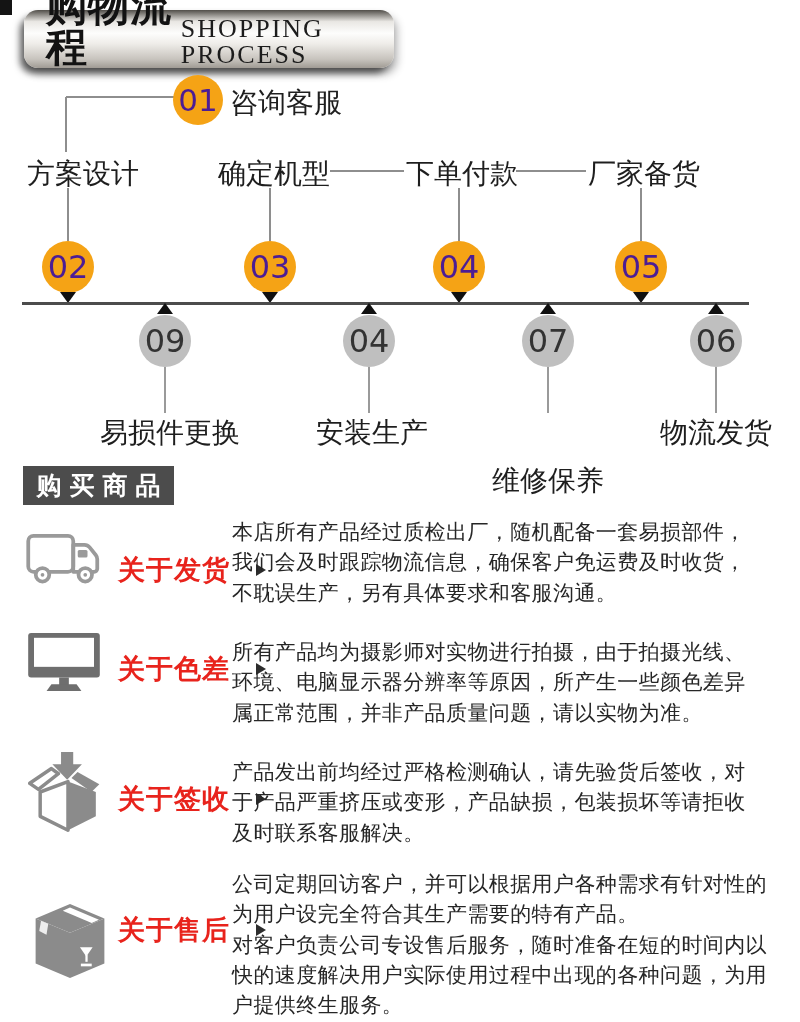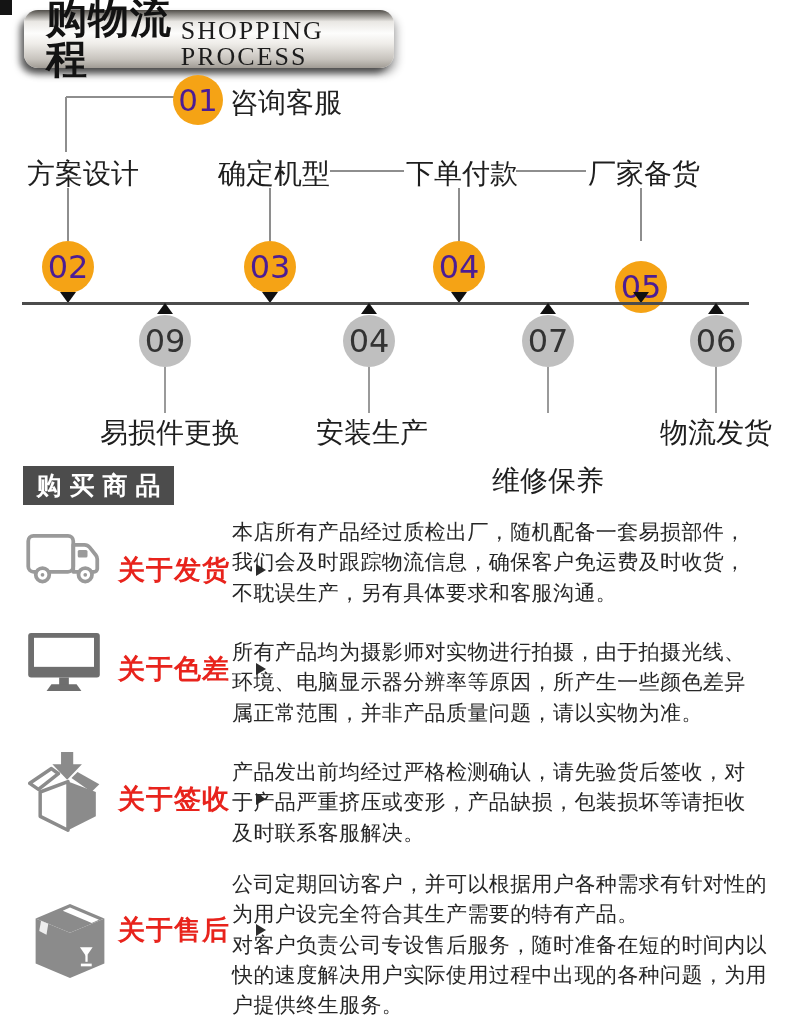--- a/index.html
+++ b/index.html
@@ -6,21 +6,21 @@
   body { background:#fff; font-family:"DejaVu Sans","Liberation Sans",sans-serif; }
   #canvas { position:relative; width:800px; height:1022px; background:#ffffff; overflow:hidden; }
 
   
   .banner-notch { position:absolute; left:0; top:0; width:12px; height:15px; background:#141414; }
   .banner-pill {
     position:absolute; left:24px; top:10px; width:370px; height:58px;
     border-radius:14px;
     background:linear-gradient(180deg,#514e49 0%,#e9e7e3 20%,#fdfdfc 40%,#efede9 58%,#c7c3bd 85%,#a09b94 100%);
     box-shadow:-5px 6px 7px -1px rgba(0,0,0,0.6), 3px 6px 8px rgba(0,0,0,0.30);
-    display:flex; align-items:center; padding-left:22px;
+    display:flex; align-items:flex-end; padding-left:22px;
   }
   .banner-title { font-size:41px; font-weight:bold; color:#121212; letter-spacing:1px; line-height:1; }
   .banner-subtitle { font-family:"Liberation Serif","DejaVu Serif",serif; font-size:26px; color:#1c1c1c; letter-spacing:2px; margin:10px 0 0 6px; line-height:1; }
 
   
   .hline, .vline { position:absolute; background:#8e8e8e; }
   .timeline { position:absolute; left:22px; top:302px; width:727px; height:3px; background:#4c4c4c; }
 
   .circle { position:absolute; width:52px; height:52px; border-radius:50%;
             display:flex; align-items:center; justify-content:center;
@@ -87,21 +87,21 @@
 
   <div class="circle orange" style="left:42px;  top:241px;">
       <span>02</span>
     </div>
   <div class="circle orange" style="left:244px; top:241px;">
       <span>03</span>
     </div>
   <div class="circle orange" style="left:433px; top:241px;">
       <span>04</span>
     </div>
-  <div class="circle orange" style="left:615px; top:241px;margin-top:20px;">
+  <div class="circle orange" style="left:615px; top:241px;">
       <span>05</span>
     </div>
 
   <div class="tri-down" style="left:60px;"></div>
   <div class="tri-down" style="left:262px;"></div>
   <div class="tri-down" style="left:451px;"></div>
   <div class="tri-down" style="left:633px;"></div>
 
   <div class="timeline"></div>
 

